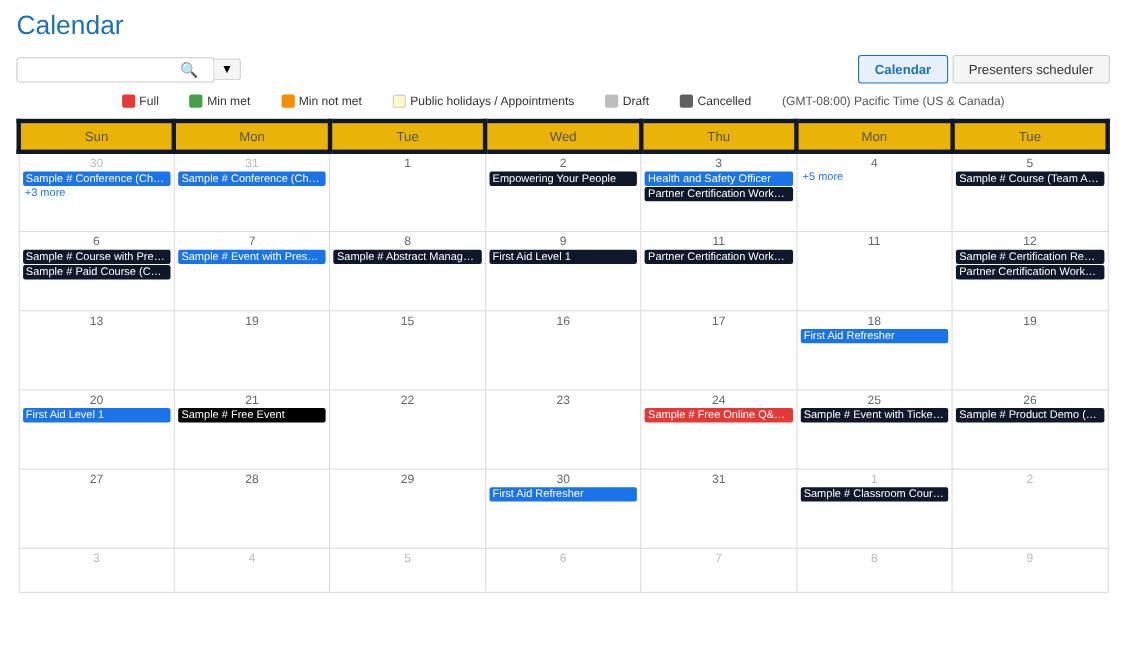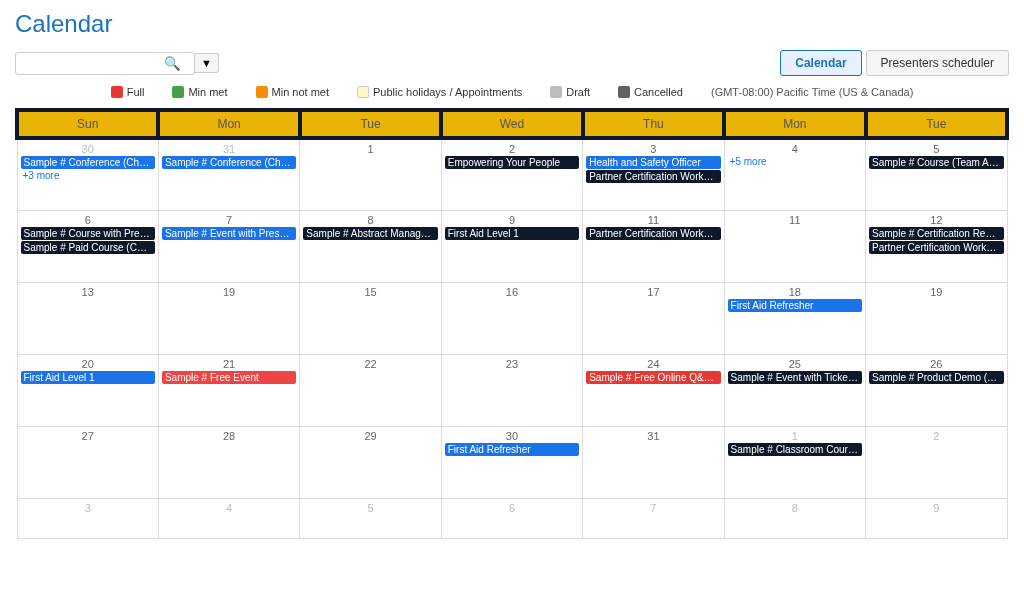--- a/index.html
+++ b/index.html
@@ -35,21 +35,21 @@
     .legend-dot.draft { background: #bdbdbd; }
     .legend-dot.cancelled { background: #616161; }
 
     .calendar-grid { border: 1px solid #ddd; width: 100%; border-collapse: collapse; }
     .calendar-grid th { background: #eab308; border: 4px solid #0f172a; padding: 5px 6px; text-align: center; font-weight: normal; color: #555; font-size: 12px; }
     .calendar-grid td { border: 1px solid #ddd; vertical-align: top; padding: 2px 3px; height: 72px; width: 14.28%; }
     .day-num { font-size: 11px; color: #666; text-align: center; padding: 1px 2px; }
     .day-num.other-month { color: #bbb; }
     .event { font-size: 10px; padding: 1px 3px; margin-bottom: 1px; border-radius: 2px; color: #fff; overflow: hidden; white-space: nowrap; text-overflow: ellipsis; cursor: pointer; }
     .event.blue { background: #1a73e8; }
-    .event.green { background: #ef4444; }
+    .event.green { background: #000000; }
     .event.orange { background: #0f172a; }
     .event.red { background: #e53935; }
     .more-link { font-size: 10px; color: #1a73e8; cursor: pointer; padding: 0 2px; }
     table.calendar-grid { table-layout: fixed; }
   </style>
 </head>
 <body>
 
 <div class="page">
   <h1 class="page-title">Calendar</h1>

